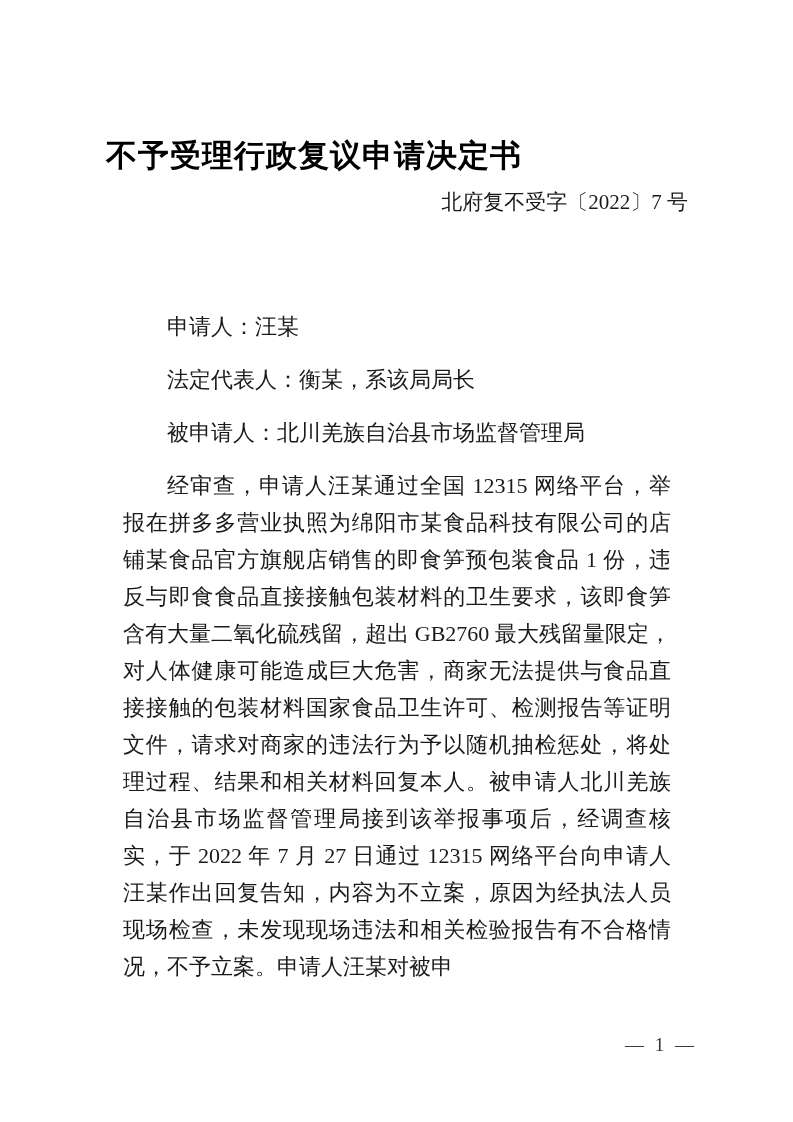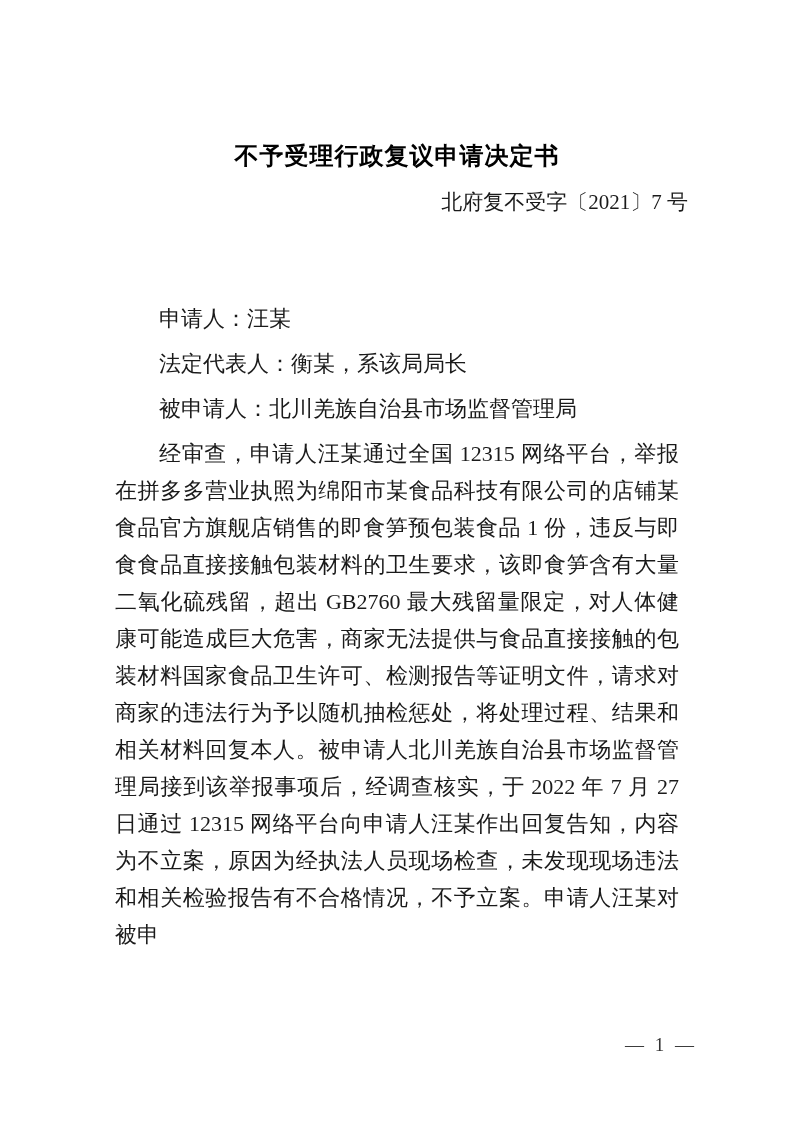--- a/index.html
+++ b/index.html
@@ -15,24 +15,23 @@
     overflow: hidden;
     font-family: "Liberation Serif", "DejaVu Serif", serif;
     color: #141414;
   }
   .doc-title {
     position: absolute;
     top: 136px;
     left: 106px;
     width: 582px;
     margin: 0;
-    text-align: center;
     font-family: "Liberation Sans", "DejaVu Sans", sans-serif;
     font-weight: 900;
-    font-size: 24px;
+    font-size: 31px;
     line-height: 40px;
     letter-spacing: 1px;
     color: #000000;
     white-space: nowrap;
   }
   .doc-number {
     position: absolute;
     top: 188px;
     left: 106px;
     width: 582px;
@@ -45,21 +44,21 @@
     position: absolute;
     top: 292px;
     left: 107px;
     width: 580px;
     font-size: 22px;
     line-height: 37px;
     text-align: justify;
     color: #1a1a1a;
   }
   .doc-body p {
-    margin: 8px;
+    margin: 16px;
     padding: 0;
     text-indent: 2em;
   }
   .page-number {
     position: absolute;
     top: 1034px;
     left: 107px;
     width: 590px;
     text-align: right;
     font-size: 19px;
@@ -67,21 +66,21 @@
     color: #333333;
   }
 </style>
 </head>
 <body>
 
 <div class="page">
 
   <h1 class="doc-title">不予受理行政复议申请决定书</h1>
 
-  <div class="doc-number">北府复不受字〔2021〕7 号</div>
+  <div class="doc-number">北府复不受字〔2022〕7 号</div>
 
   <div class="doc-body">
     <p>申请人：汪某</p>
     <p>法定代表人：衡某，系该局局长</p>
     <p>被申请人：北川羌族自治县市场监督管理局</p>
     <p>经审查，申请人汪某通过全国 12315 网络平台，举报在拼多多营业执照为绵阳市某食品科技有限公司的店铺某食品官方旗舰店销售的即食笋预包装食品 1 份，违反与即食食品直接接触包装材料的卫生要求，该即食笋含有大量二氧化硫残留，超出 GB2760 最大残留量限定，对人体健康可能造成巨大危害，商家无法提供与食品直接接触的包装材料国家食品卫生许可、检测报告等证明文件，请求对商家的违法行为予以随机抽检惩处，将处理过程、结果和相关材料回复本人。被申请人北川羌族自治县市场监督管理局接到该举报事项后，经调查核实，于 2022 年 7 月 27 日通过 12315 网络平台向申请人汪某作出回复告知，内容为不立案，原因为经执法人员现场检查，未发现现场违法和相关检验报告有不合格情况，不予立案。申请人汪某对被申</p>
   </div>
 
   <div class="page-number">— 1 —</div>
 

